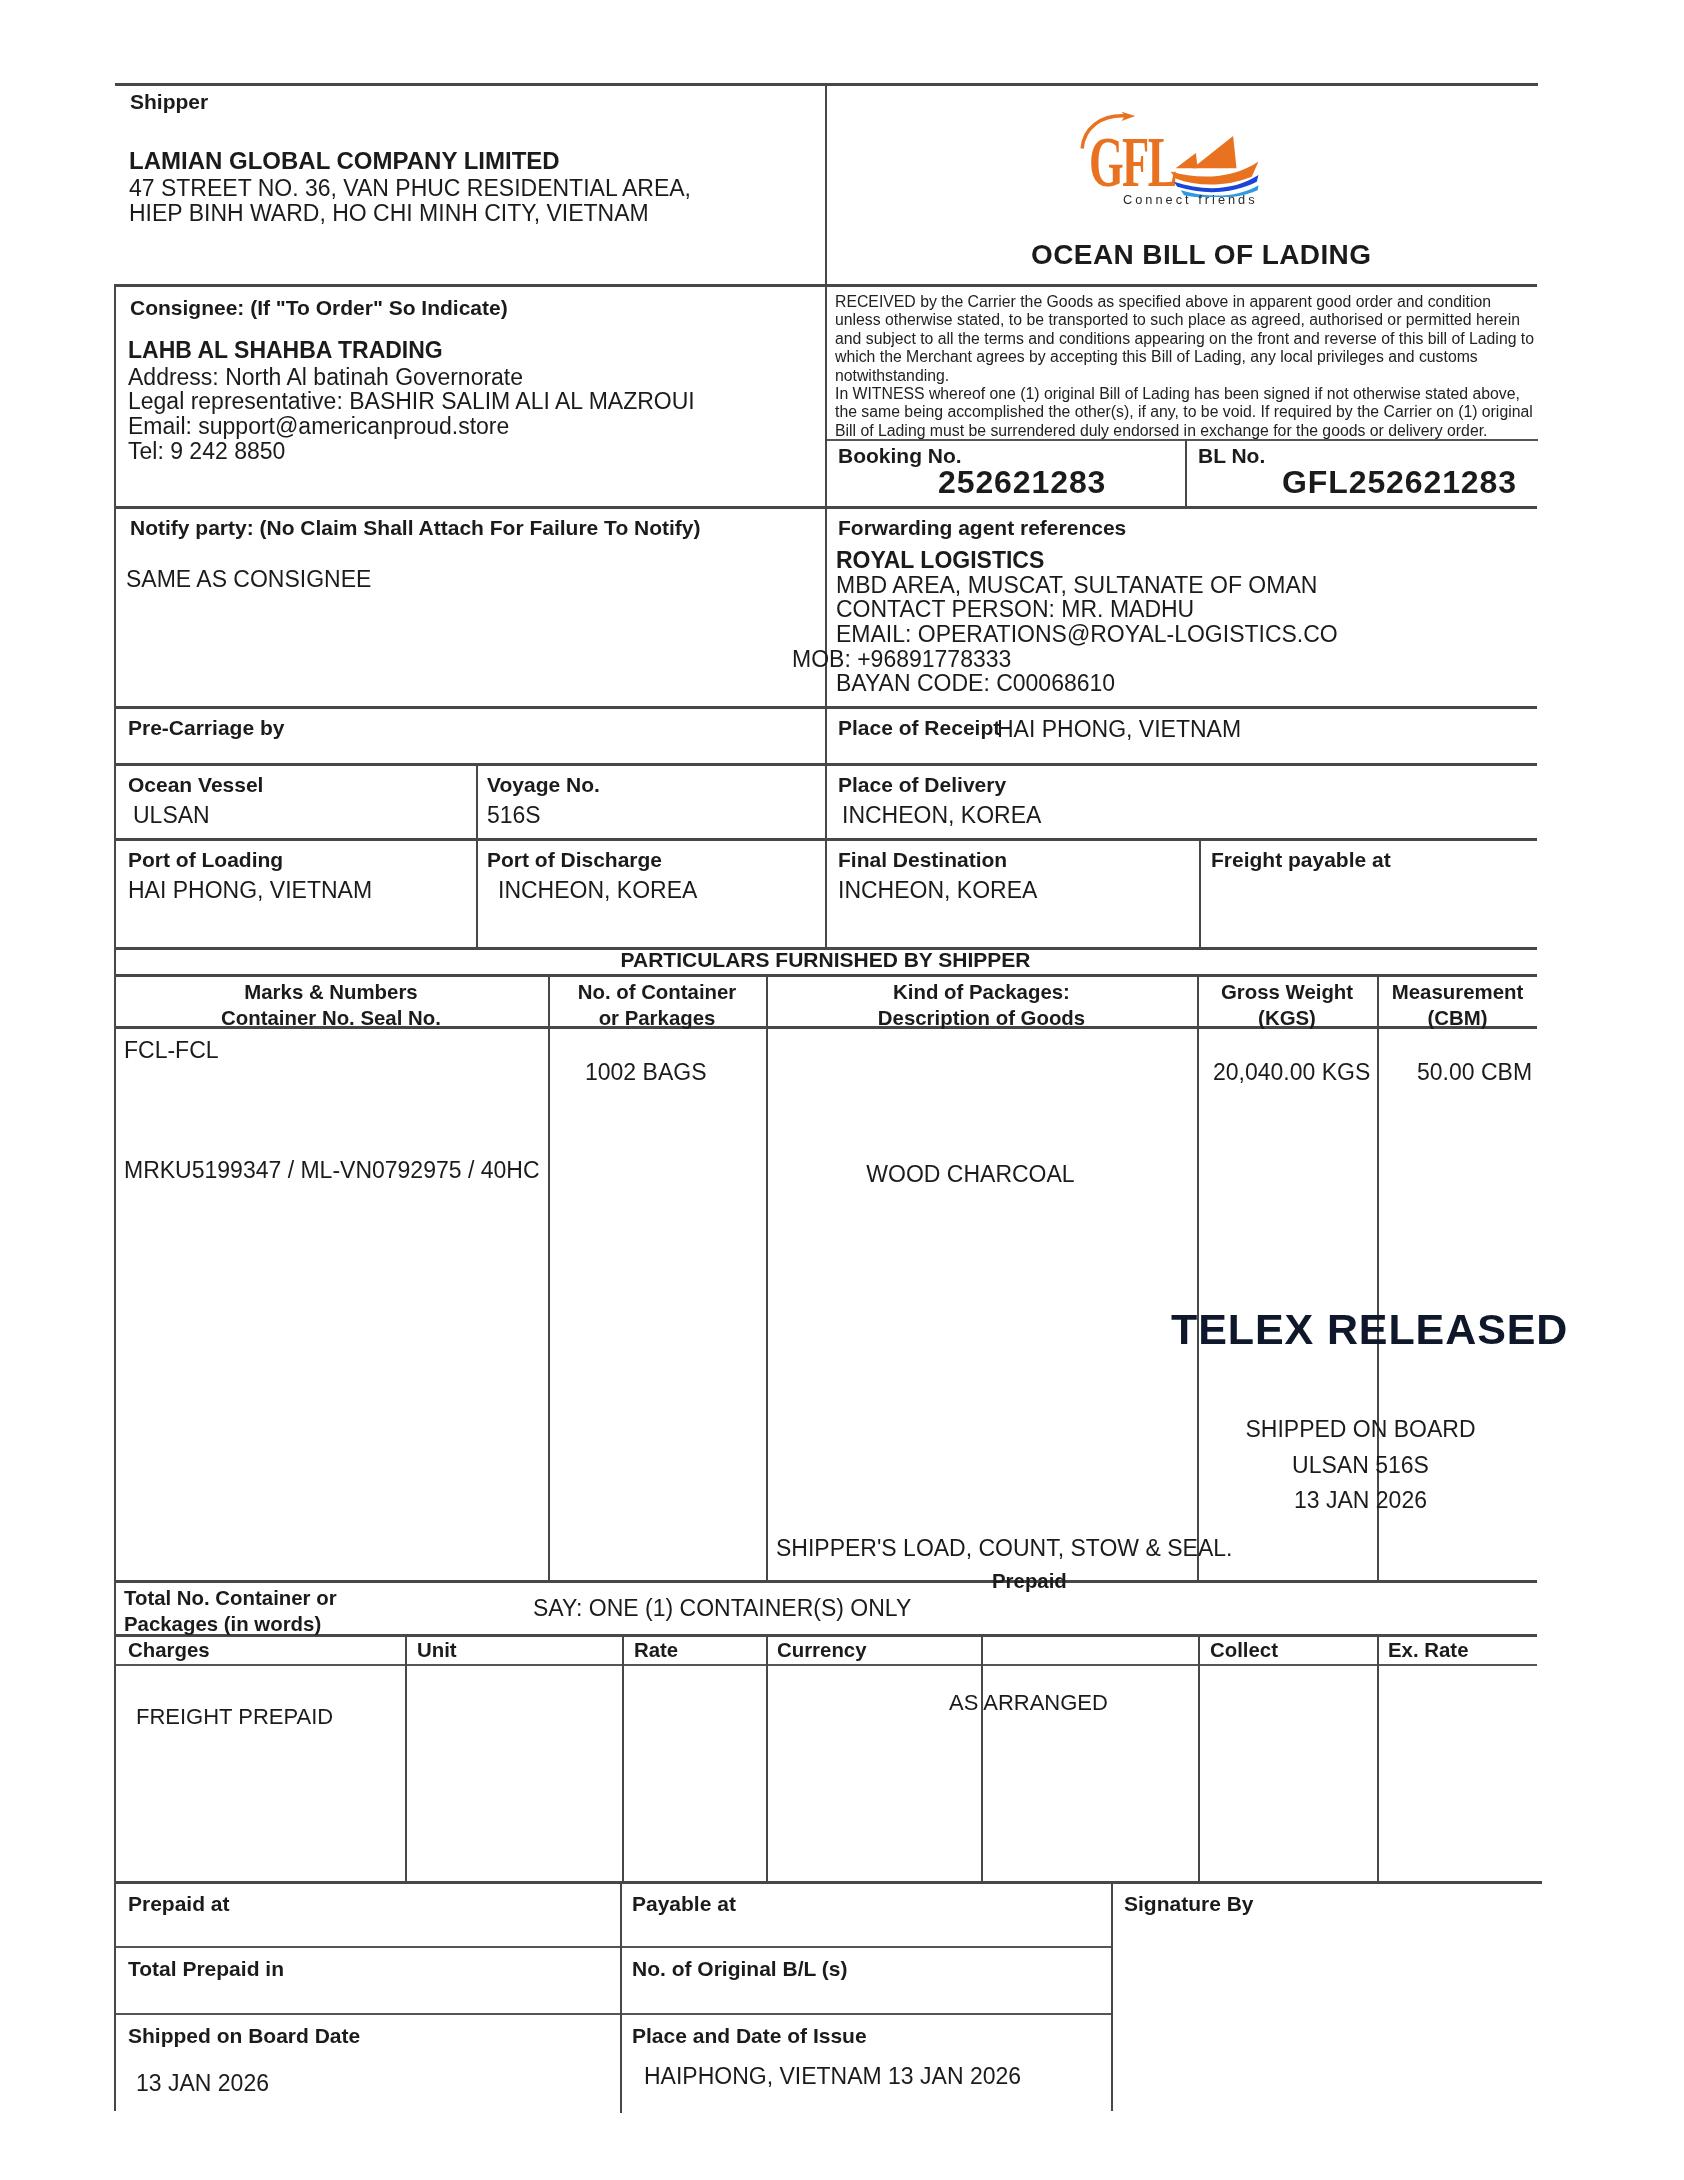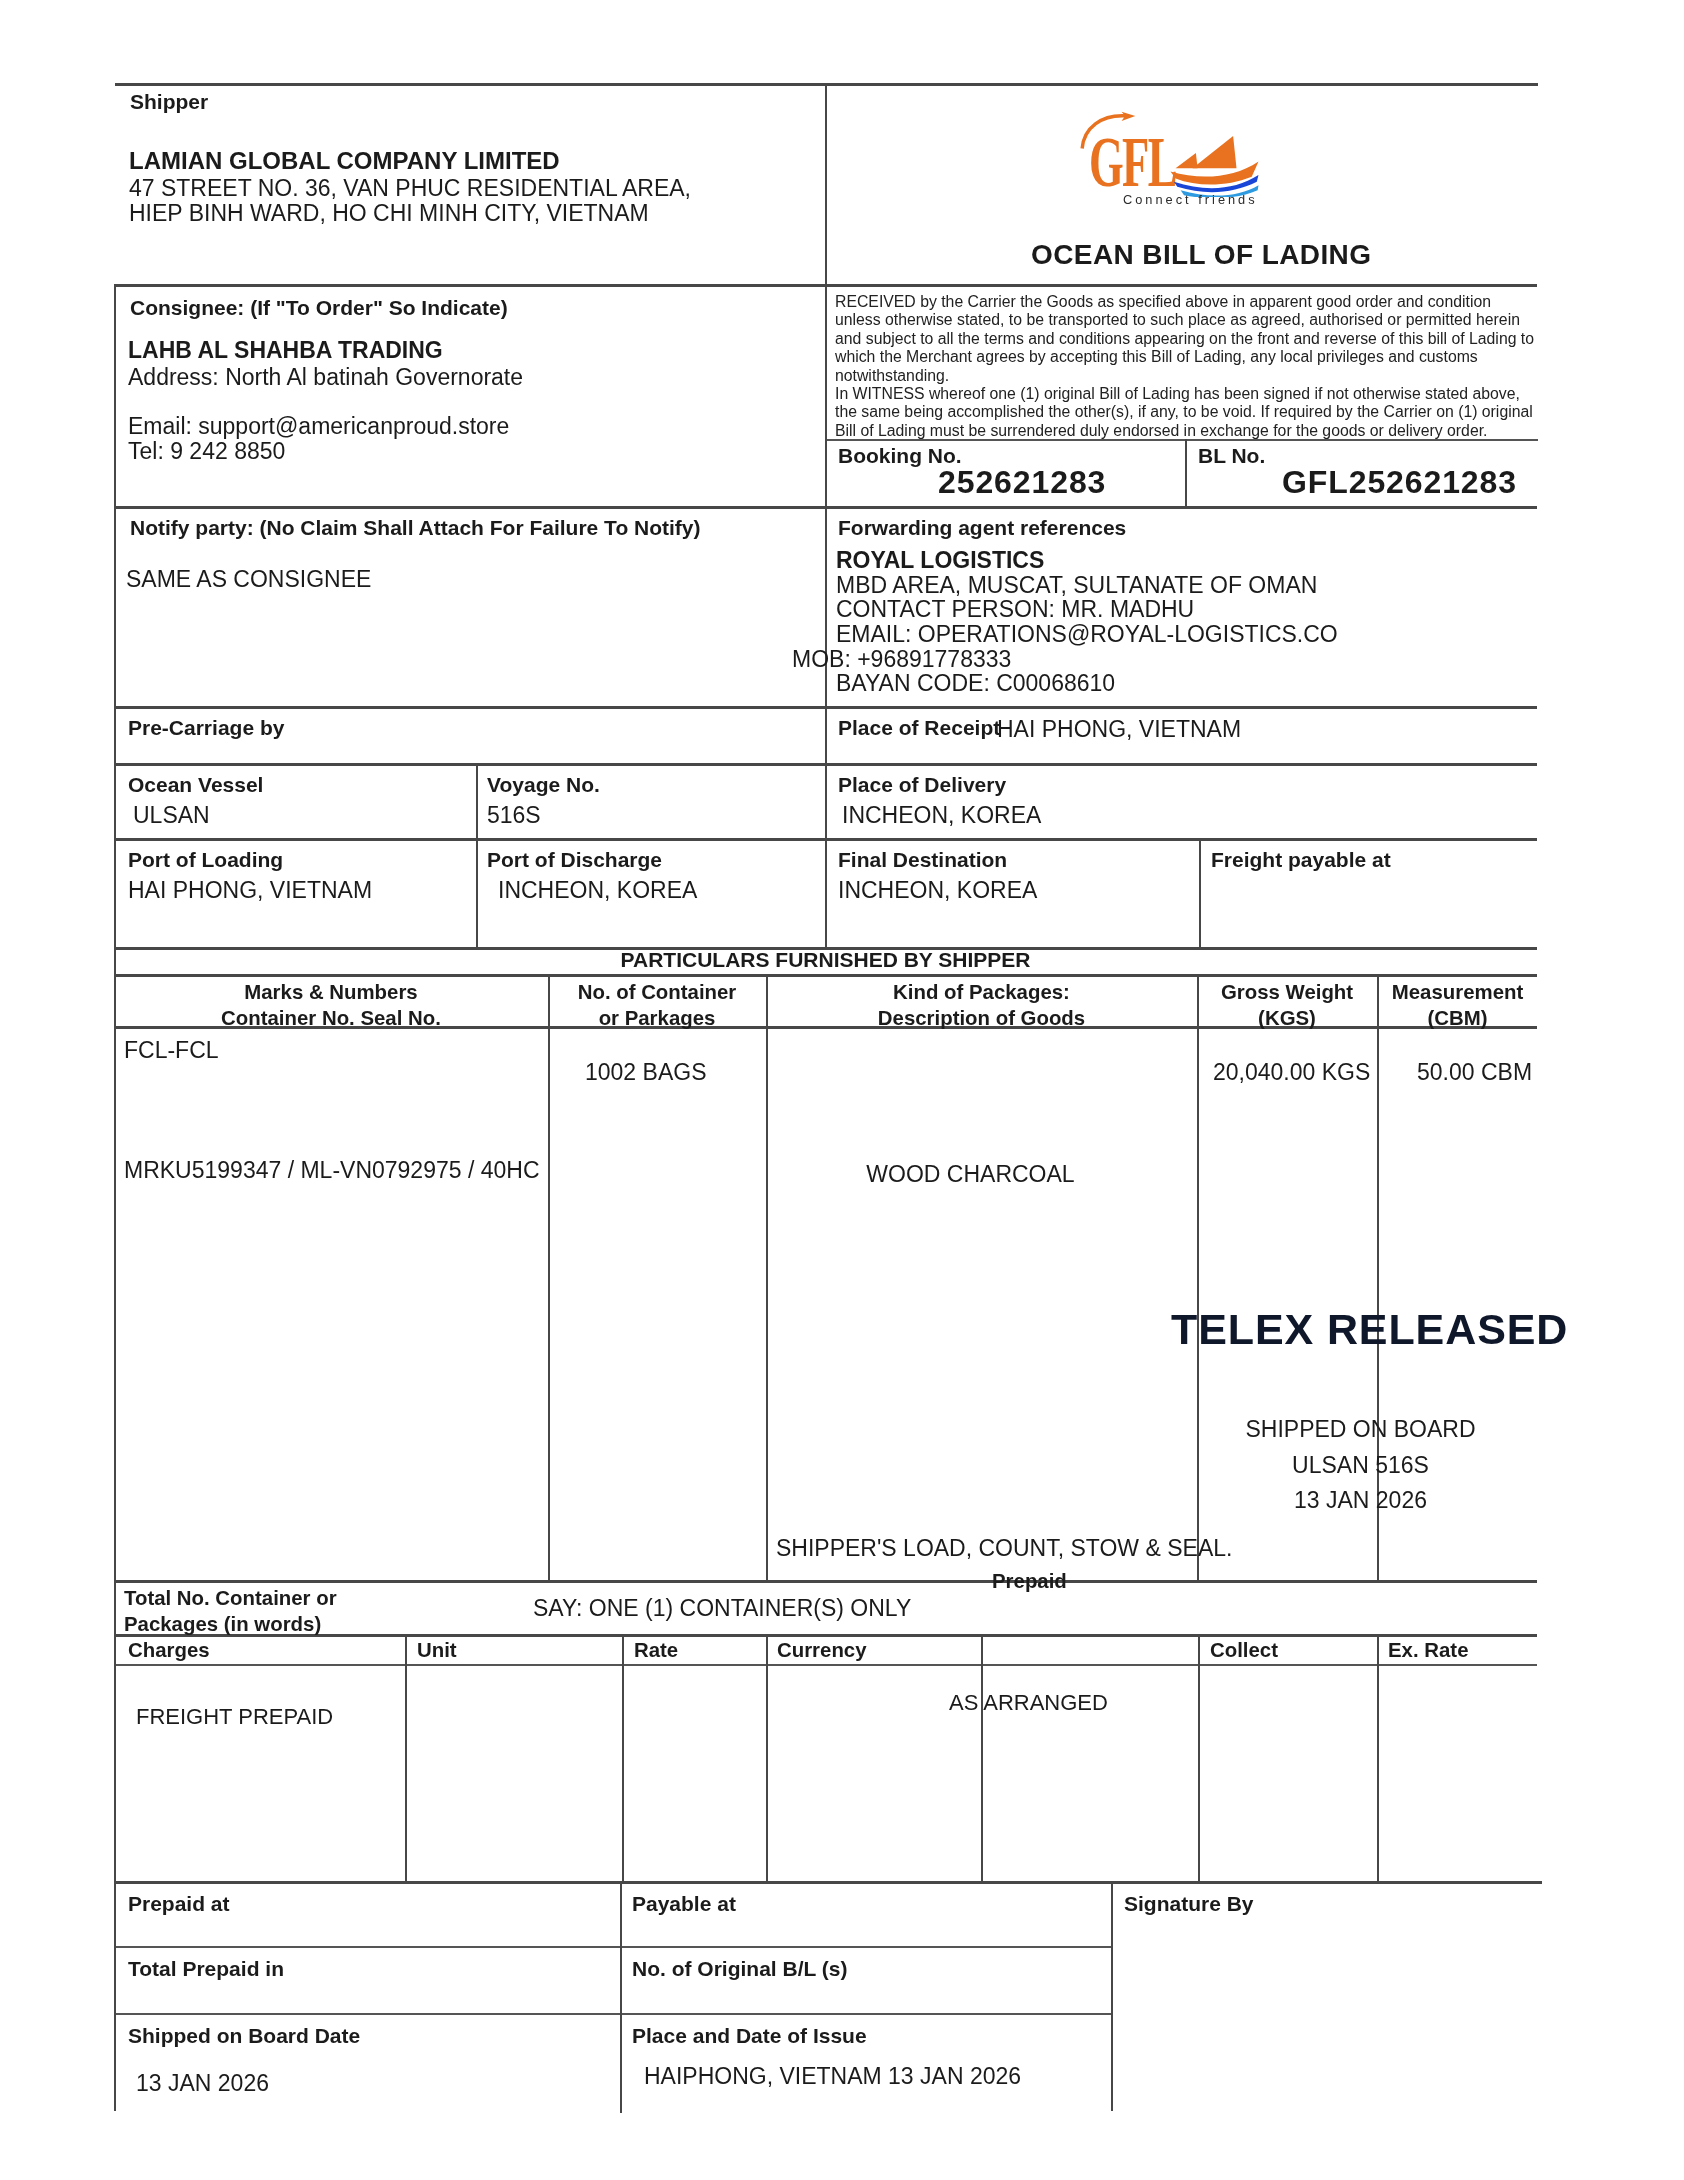--- a/index.html
+++ b/index.html
@@ -84,20 +84,21 @@
       <path d="M8 60 C45 72 80 70 108 52 L106 60 C78 74 45 76 12 66 Z" fill="#1A46D8"></path>
       <path d="M16 70 C50 80 85 78 108 64 L107 70 C84 80 52 82 20 76 Z" fill="#2E9BE0"></path>
     </svg>
     <div class="tagline" style="left:34px;top:73px;">Connect friends</div>
   </div>
   <div class="t title ctr" style="left:1031px;top:239px;width:307px;">OCEAN BILL OF LADING</div>
 
   <div class="t lbl" style="left:130px;top:296px;">Consignee: (If "To Order" So Indicate)</div>
   <div class="t val b" style="left:128px;top:337px;">LAHB AL SHAHBA TRADING</div>
   <div class="t val" style="left:128px;top:364px;">Address: North Al batinah Governorate</div>
+  <div class="t val" style="left:128px;top:388px;">Legal representative: BASHIR SALIM ALI AL MAZROUI</div>
   <div class="t val" style="left:128px;top:413px;">Email: support@americanproud.store</div>
   <div class="t val" style="left:128px;top:438px;">Tel: 9 242 8850</div>
 
   <div class="t fine" style="left:835px;top:293px;width:700px;">
     <p>RECEIVED by the Carrier the Goods as specified above in apparent good order and condition unless otherwise stated, to be transported to such place as agreed, authorised or permitted herein and subject to all the terms and conditions appearing on the front and reverse of this bill of Lading to which the Merchant agrees by accepting this Bill of Lading, any local privileges and customs notwithstanding.</p>
     <p>In WITNESS whereof one (1) original Bill of Lading has been signed if not otherwise stated above, the same being accomplished the other(s), if any, to be void. If required by the Carrier on (1) original Bill of Lading must be surrendered duly endorsed in exchange for the goods or delivery order.</p>
   </div>
 
   <div class="t lbl" style="left:838px;top:444px;">Booking No.</div>
   <div class="t bignum" style="left:938px;top:464px;text-align:right;">252621283</div>

